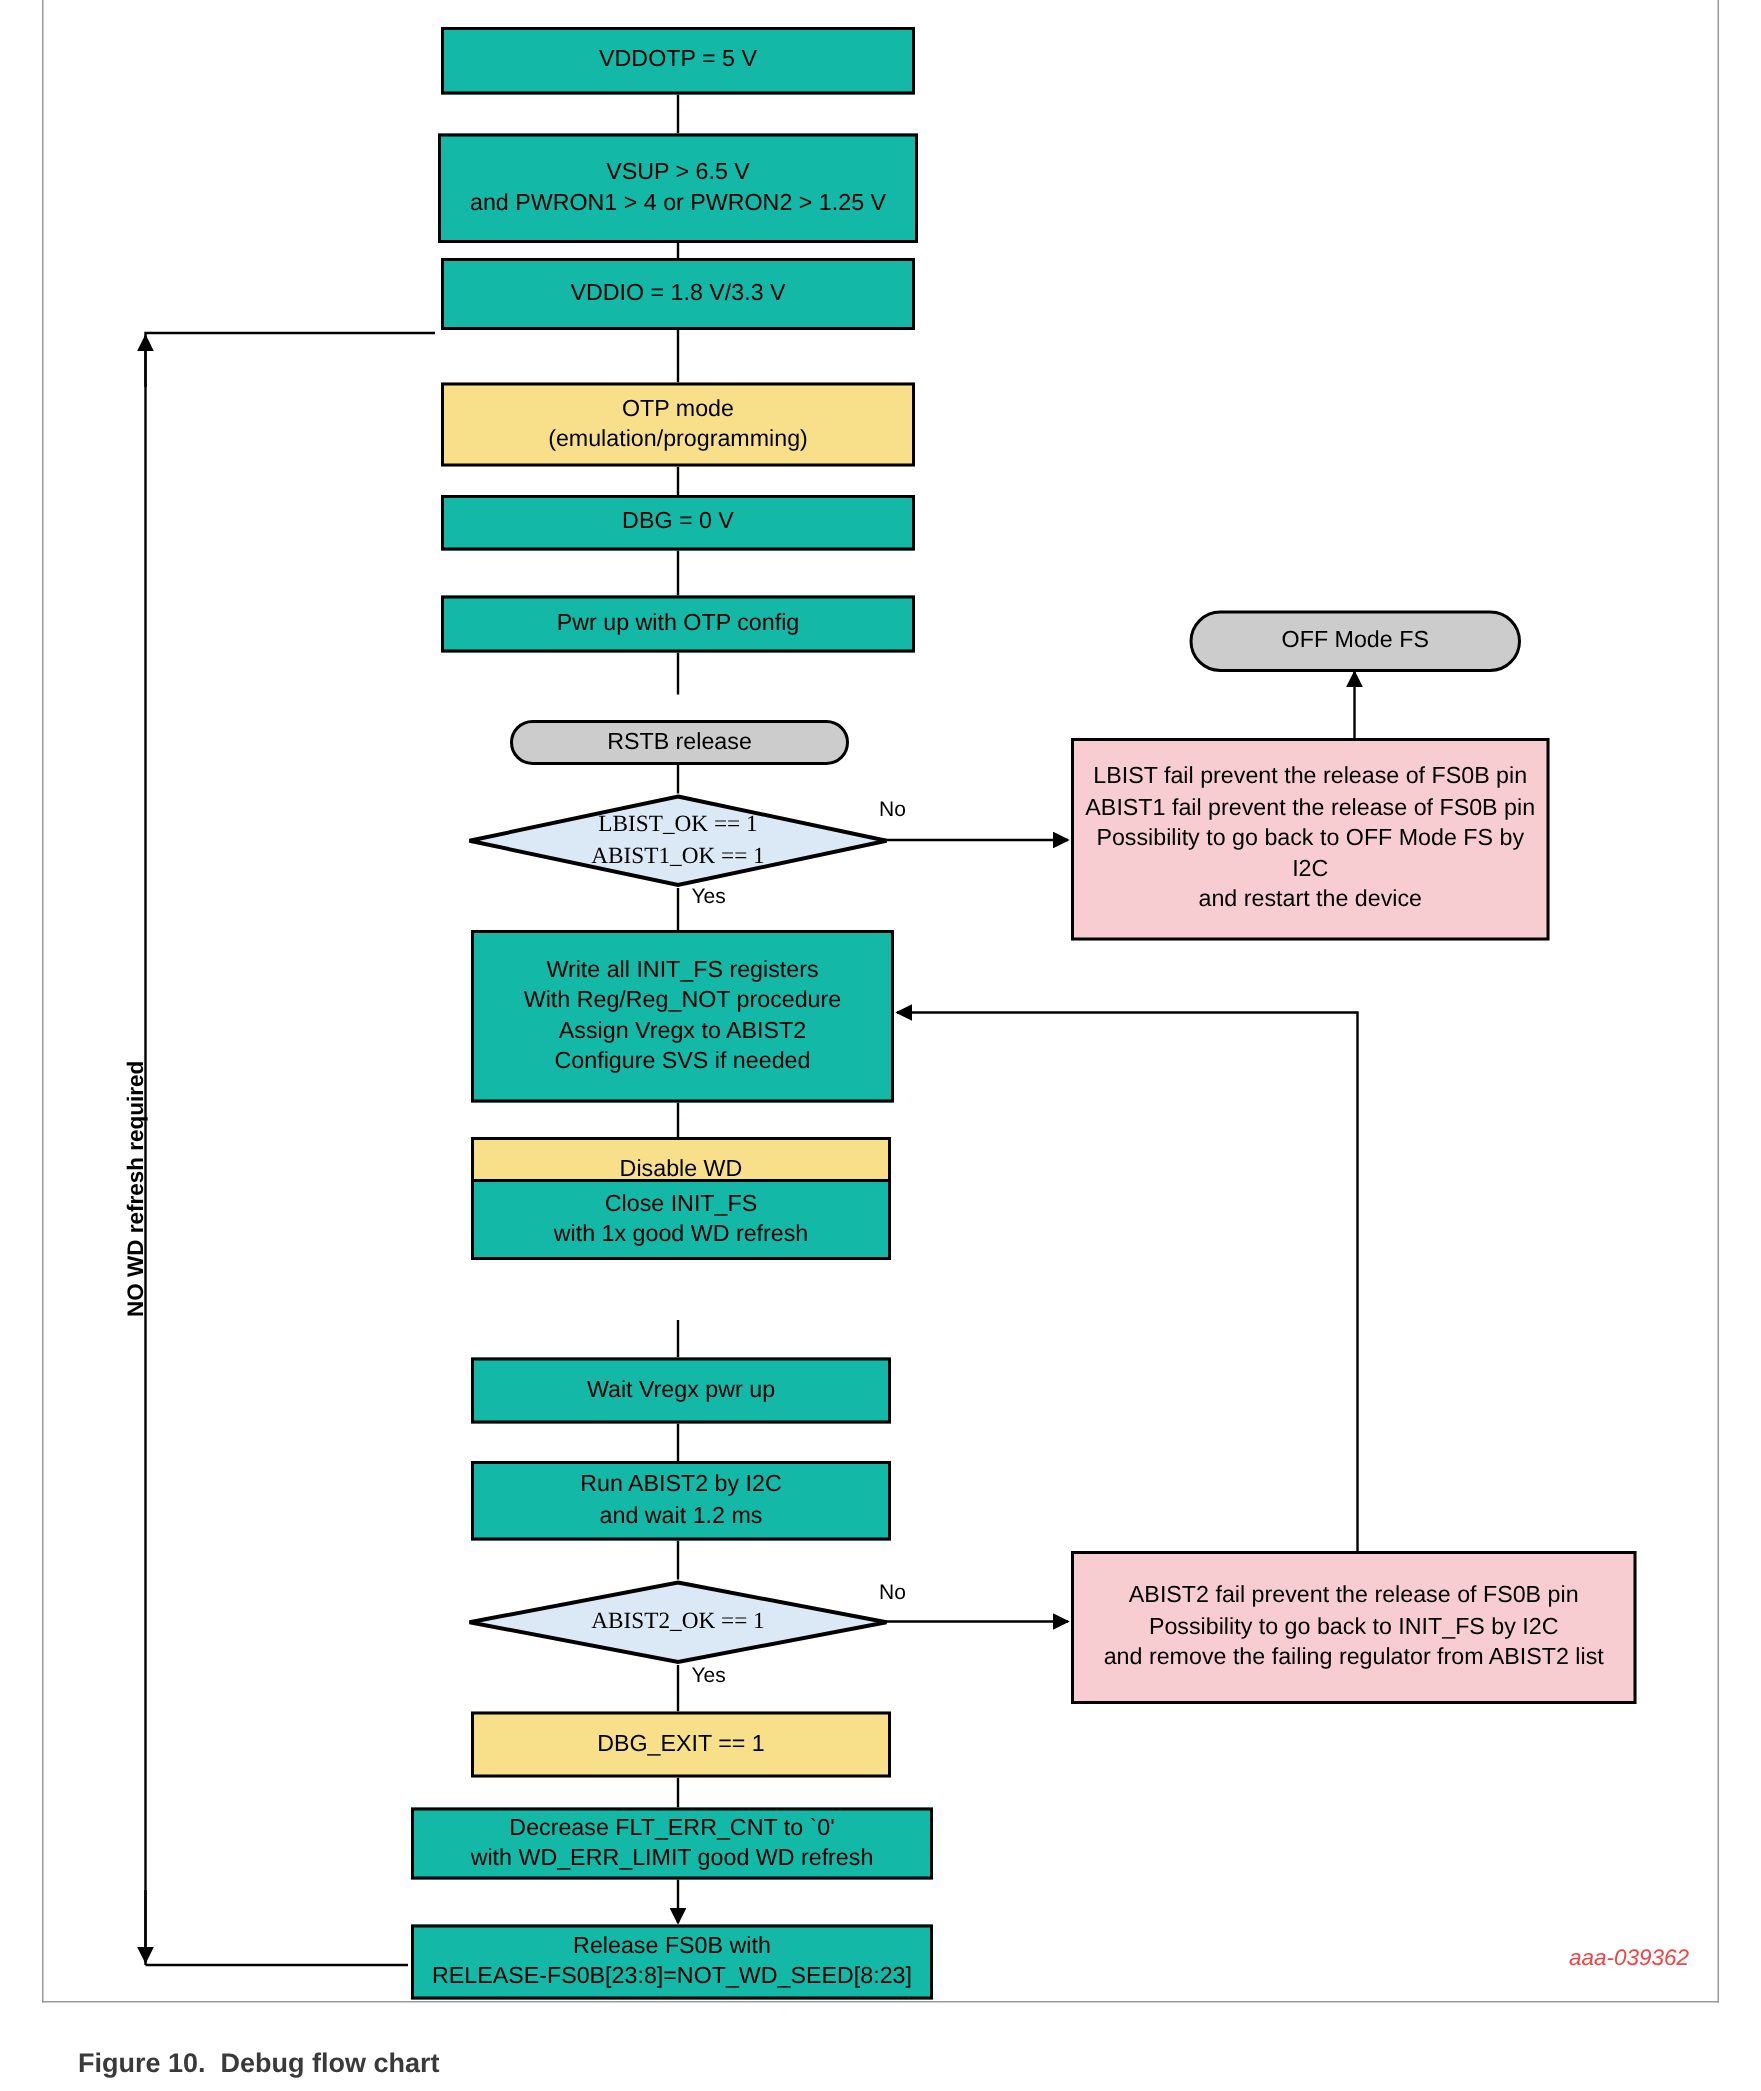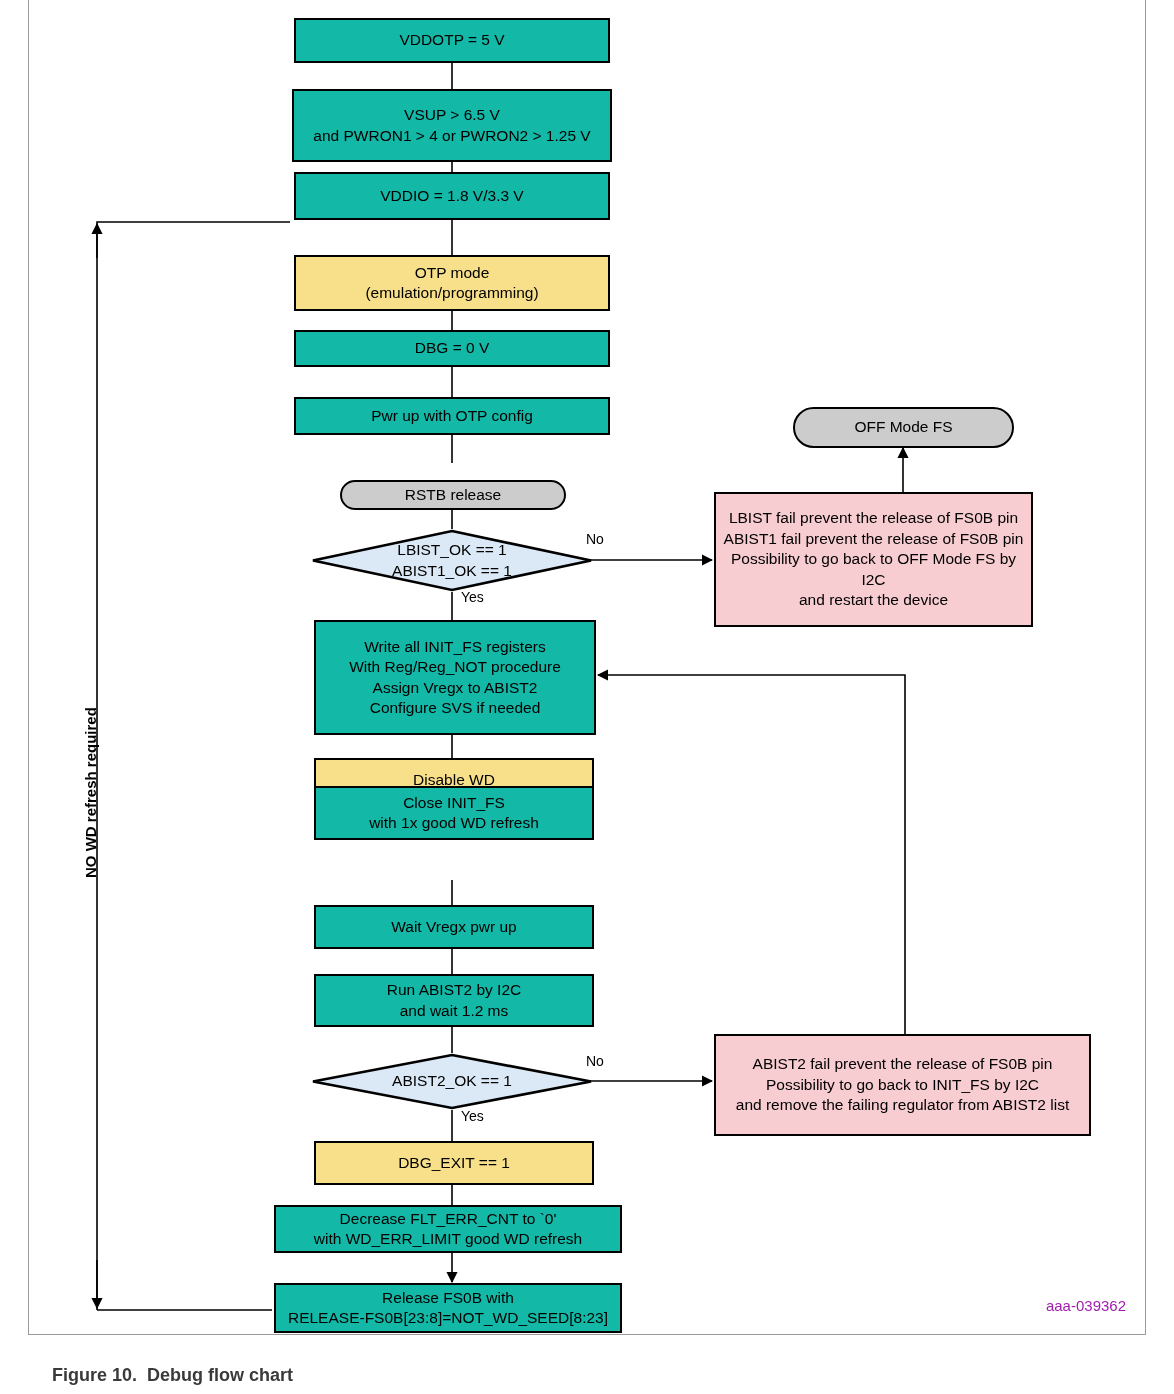--- a/index.html
+++ b/index.html
@@ -68,20 +68,21 @@
     left: 0; top: 0;
     width: 100%; height: 100%;
     display: flex;
     align-items: center;
     justify-content: center;
     text-align: center;
     font-size: 15.5px;
     line-height: 1.32;
     white-space: pre-line;
     color: #000;
+    font-family: Liberation Serif, serif;
   }
 
   
   .edge-label {
     position: absolute;
     font-size: 14px;
     color: #000;
     white-space: nowrap;
   }
 
@@ -95,21 +96,22 @@
     transform-origin: 0 0;
     transform: rotate(-90deg);
   }
 
   
   .fig-ref {
     position: absolute;
     right: 48px;
     top: 1297px;
     font-size: 15px;
-    color: #a21caf;
+    font-style: italic;
+    color: #ef4444;
   }
   .caption {
     position: absolute;
     left: 32px;
     top: 1344px;
     font-size: 18px;
     font-weight: bold;
     color: #3a3a3a;
     white-space: pre;
   }

